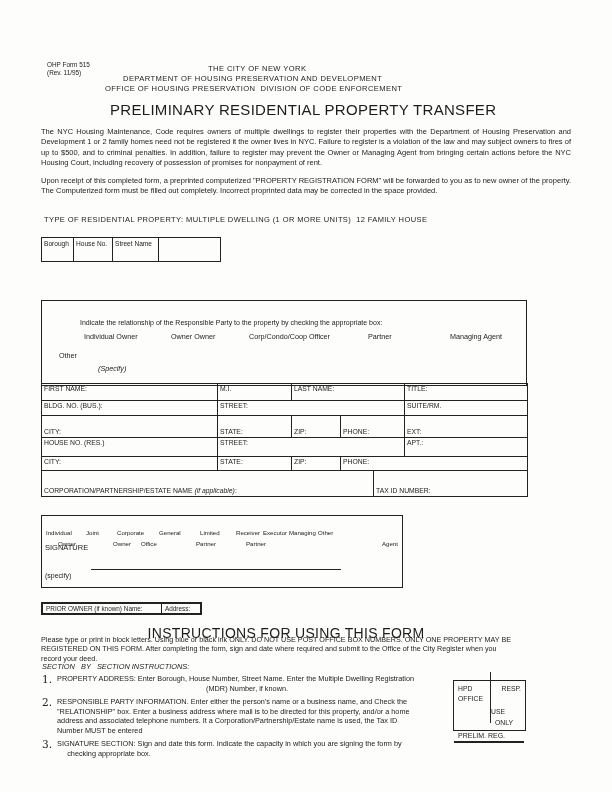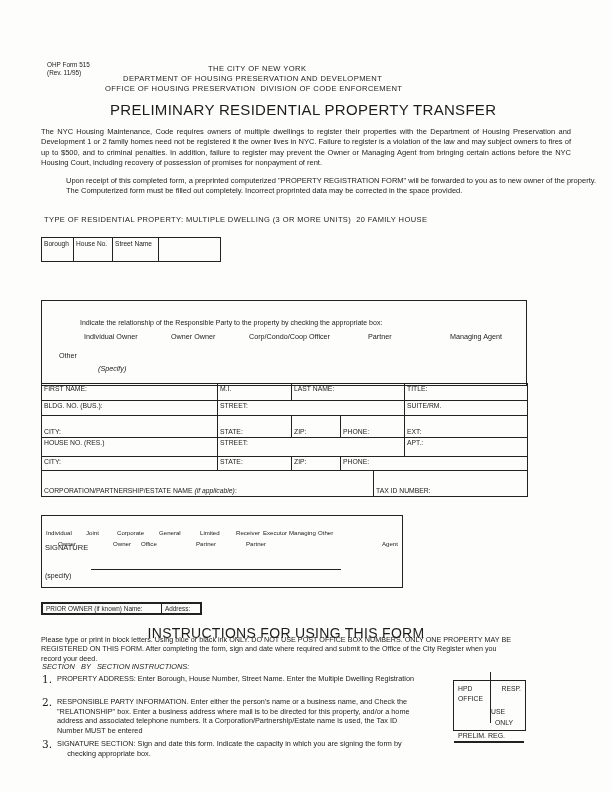--- a/index.html
+++ b/index.html
@@ -64,23 +64,23 @@
 <div class="abs formid" style="left:47px;top:61px;">OHP Form 515</div>
 <div class="abs formid" style="left:47px;top:69px;">(Rev. 11/95)</div>
 
 <div class="abs agency" style="left:208px;top:64px;">THE CITY OF NEW YORK</div>
 <div class="abs agency" style="left:123px;top:74px;">DEPARTMENT OF HOUSING PRESERVATION AND DEVELOPMENT</div>
 <div class="abs agency pw" style="left:105px;top:84px;">OFFICE OF HOUSING PRESERVATION  DIVISION OF CODE ENFORCEMENT</div>
 
 <div class="abs doc-title" style="left:110px;top:101px;">PRELIMINARY RESIDENTIAL PROPERTY TRANSFER</div>
 
 <div class="abs para" style="left:41px;top:127px;">The NYC Housing Maintenance, Code requires owners of multiple dwellings to register their properties with the Department of Housing Preservation and Development 1 or 2 family homes need not be registered it the owner lives in NYC. Failure to register is a violation of the law and may subject owners to fires of up to $500, and to criminal penalties. In addition, failure to register may prevent the Owner or Managing Agent from bringing certain actions before the NYC Housing Court, including recovery of possession of promises for nonpayment of rent.</div>
-<div class="abs para" style="left:41px;top:176px;margin-left:25px;">Upon receipt of this completed form, a preprinted computerized "PROPERTY REGISTRATION FORM" will be forwarded to you as to new owner of the property. The Computerized form must be filled out completely. Incorrect proprinted data may be corrected in the space provided.</div>
-
-<div class="abs typeline pw" style="left:44px;top:215px;">TYPE OF RESIDENTIAL PROPERTY: MULTIPLE DWELLING (3 OR MORE UNITS)  20 FAMILY HOUSE</div>
+<div class="abs para" style="left:41px;top:176px;">Upon receipt of this completed form, a preprinted computerized "PROPERTY REGISTRATION FORM" will be forwarded to you as to new owner of the property. The Computerized form must be filled out completely. Incorrect proprinted data may be corrected in the space provided.</div>
+
+<div class="abs typeline pw" style="left:44px;top:215px;">TYPE OF RESIDENTIAL PROPERTY: MULTIPLE DWELLING (1 OR MORE UNITS)  12 FAMILY HOUSE</div>
 
 <table class="abs s1" style="left:41px;top:237px;">
   <colgroup>
       <col style="width:32px">
       <col style="width:39px">
       <col style="width:46px">
       <col style="width:62px">
     </colgroup>
   <tbody>
   <tr style="height:24px;">
@@ -182,20 +182,21 @@
 <div class="abs ins-h" style="left:41px;top:625px;width:490px;text-align:center;">INSTRUCTIONS FOR USING THIS FORM</div>
 <div class="abs ins-b pw" style="left:41px;top:635px;width:508px;">Please type or print in block letters. Using blue or black ink ONLY. DO NOT USE POST OFFICE BOX NUMBERS. ONLY ONE PROPERTY MAY BE
 REGISTERED ON THIS FORM. After completing the form, sign and date where required and submit to the Office of the City Register when you
 record your deed.</div>
 <div class="abs sbs pw" style="left:42px;top:662px;">SECTION   BY   SECTION INSTRUCTIONS:</div>
 
 <div class="abs instr-item" style="left:42px;top:674px;">
   <span class="inum">1.</span>
   <div class="itext">
     <div class="pw">PROPERTY ADDRESS: Enter Borough, House Number, Street Name. Enter the Multiple Dwelling Registration</div>
+    <div class="mdr2">(MDR) Number, if known.</div>
   </div>
 </div>
 
 <div class="abs instr-item" style="left:42px;top:697px;">
   <span class="inum">2.</span>
   <div class="itext pw">RESPONSIBLE PARTY INFORMATION. Enter either the person's name or a business name, and Check the
 "RELATIONSHIP" box. Enter a business address where mail is to be directed for this property, and/or a home
 address and associated telephone numbers. It a Corporation/Partnership/Estate name is used, the Tax ID
 Number MUST be entered</div>
 </div>

